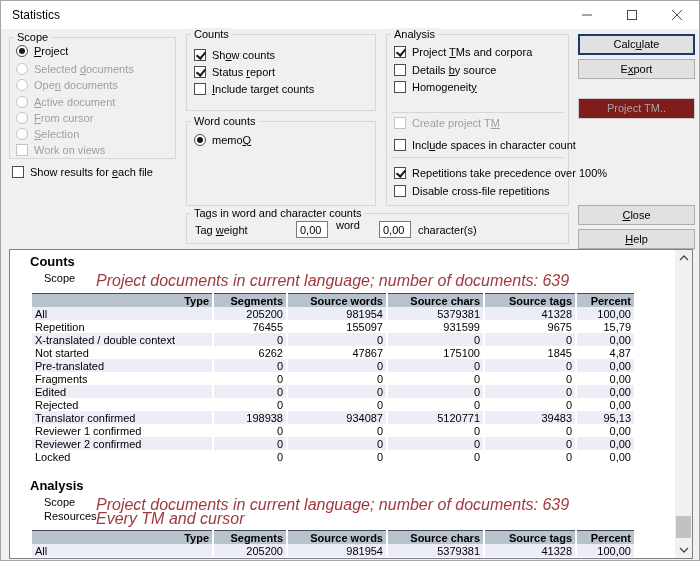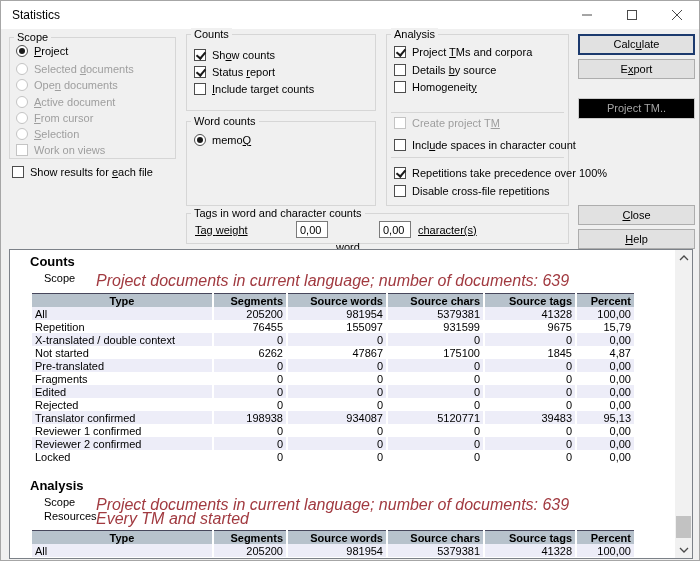--- a/index.html
+++ b/index.html
@@ -33,38 +33,38 @@
   .ctl.disabled .box, .ctl.disabled .dot { border-color: #c4c4c4; }
   .sep { position: absolute; height: 1px; background: #d6d6d6; }
   
   .btn {
     position: absolute; left: 577px; width: 117px; height: 20px;
     background: #e1e1e1; border: 1px solid #adadad;
     font-size: 11px; color: #000; text-align: center; line-height: 18px;
     font-family: "Liberation Sans", sans-serif;
   }
   .btn.default { height: 21px; border: 1px solid #1c3a6e; box-shadow: inset 0 0 0 1px #1c3a6e; line-height: 19px; }
-  .btn.disabled { background: #000000; border-color: #cbcbcb; color: #a5a5a5; }
+  .btn.disabled { background: #7f1d1d; border-color: #cbcbcb; color: #a5a5a5; }
   
   .tinput { position: absolute; width: 32px; height: 17px; border: 1px solid #7a7a7a; font-size: 11px; padding: 0 3px; font-family: "Liberation Sans", sans-serif; background: #fff; }
-  .tlabel { position: absolute; font-size: 11px; color: #000; white-space: nowrap; text-decoration: underline; }
+  .tlabel { position: absolute; font-size: 11px; color: #000; white-space: nowrap; }
   
   .panel {
     position: absolute; left: 8px; top: 248px; width: 684px; height: 310px;
     background: #ffffff; border: 1px solid #7c8188; overflow: hidden;
   }
   .rheading { position: absolute; left: 20px; font-size: 13px; font-weight: bold; color: #000; }
   .rlabel { position: absolute; left: 34px; font-size: 11px; color: #000; }
   .rvalue { position: absolute; left: 86px; font-size: 16px; font-style: italic; color: #a13a40; white-space: nowrap; }
   table.stats { position: absolute; left: 20px; border-collapse: separate; border-spacing: 2px 0; table-layout: fixed; font-size: 11px; }
   table.stats th {
     background: #b7c2cc; border-top: 1px solid #47475c; font-weight: bold;
     text-align: right; padding: 1px 3px 0 3px; height: 13px; white-space: nowrap; overflow: hidden;
   }
-  table.stats th:first-child { text-align: center; }
+  table.stats th:first-child { text-align: right; }
   table.stats td { height: 13px; padding: 0 3px; text-align: right; white-space: nowrap; overflow: hidden; color: #000; }
   table.stats td:first-child { text-align: left; }
   table.stats tbody tr:nth-child(odd) td { background: #ededf8; }
   
   .sbar { position: absolute; right: 0; top: 0; width: 17px; height: 100%; background: #f1f1f1; }
   .sarrow { position: absolute; left: 0; width: 17px; height: 16px; display: flex; align-items: center; justify-content: center; }
   .sarrow.up { top: 0; } .sarrow.down { bottom: 0; }
   .sthumb { position: absolute; left: 1px; top: 266px; width: 15px; height: 22px; background: #c2c2c2; }
 </style>
 </head>
@@ -183,21 +183,21 @@
   </label>
   <label class="ctl" style="left:393px;top:182px">
     <span class="box"></span>
     <span>Disable cross-file repetitions</span>
   </label>
 
   <div class="group" style="left:185px;top:212px;width:383px;height:31px"></div>
   <span class="glabel" style="left:190px;top:206px">Tags in word and character counts</span>
   <span class="tlabel" style="left:194px;top:223px">Tag <u>w</u>eight</span>
   <input class="tinput" style="left: 295px; top: 220px;" value="0,00">
-  <span class="tlabel" style="left:335px;top:240px">word</span>
+  <span class="tlabel" style="left:335px;top:218px">word</span>
   <input class="tinput" style="left: 378px; top: 220px;" value="0,00">
   <span class="tlabel" style="left:417px;top:223px">character(s)</span>
 
   <div class="btn" style="top:58px">E<u>x</u>port</div>
   <div class="btn default" style="top:33px">Calc<u>u</u>late</div>
   <div class="btn disabled" style="top:97px;height:21px">Project TM..</div>
   <div class="btn" style="top:228px"><u>H</u>elp</div>
   <div class="btn" style="top:204px"><u>C</u>lose</div>
 
   <div class="panel">
@@ -322,21 +322,21 @@
             <td>0</td>
             <td>0,00</td>
           </tr>
         </tbody>
     </table>
 
     <div class="rheading" style="top:228px">Analysis</div>
     <div class="rlabel" style="top:246px">Scope</div>
     <div class="rvalue" style="top:246px">Project documents in current language; number of documents: 639</div>
     <div class="rlabel" style="top:260px">Resources</div>
-    <div class="rvalue" style="top:260px">Every TM and started</div>
+    <div class="rvalue" style="top:260px">Every TM and cursor</div>
 
     <table class="stats" style="top:280px">
       <colgroup>
         <col style="width:180px">
           <col style="width:72px">
           <col style="width:98px">
         <col style="width:95px">
           <col style="width:90px">
           <col style="width:57px">
       </colgroup>

